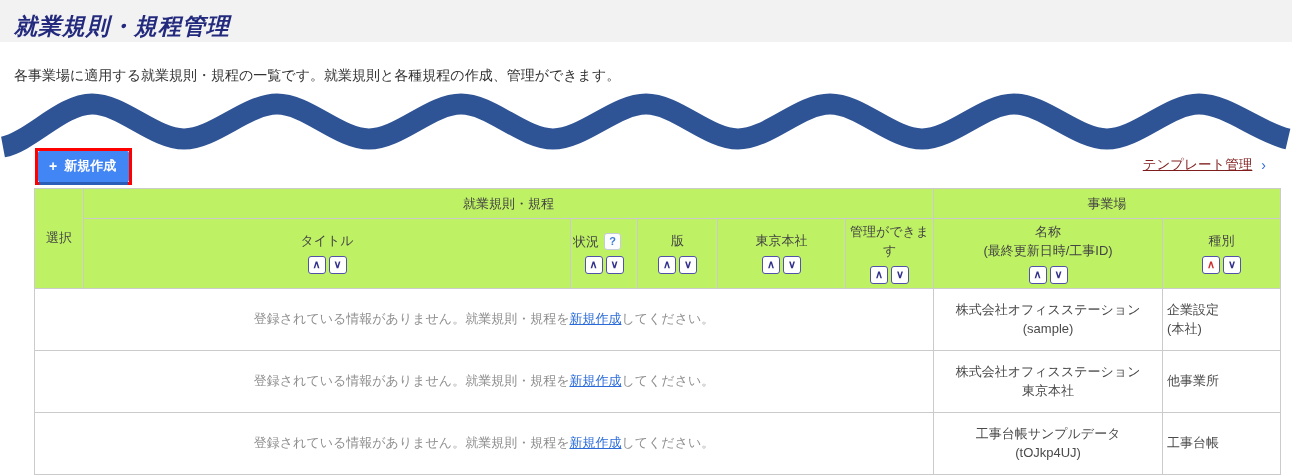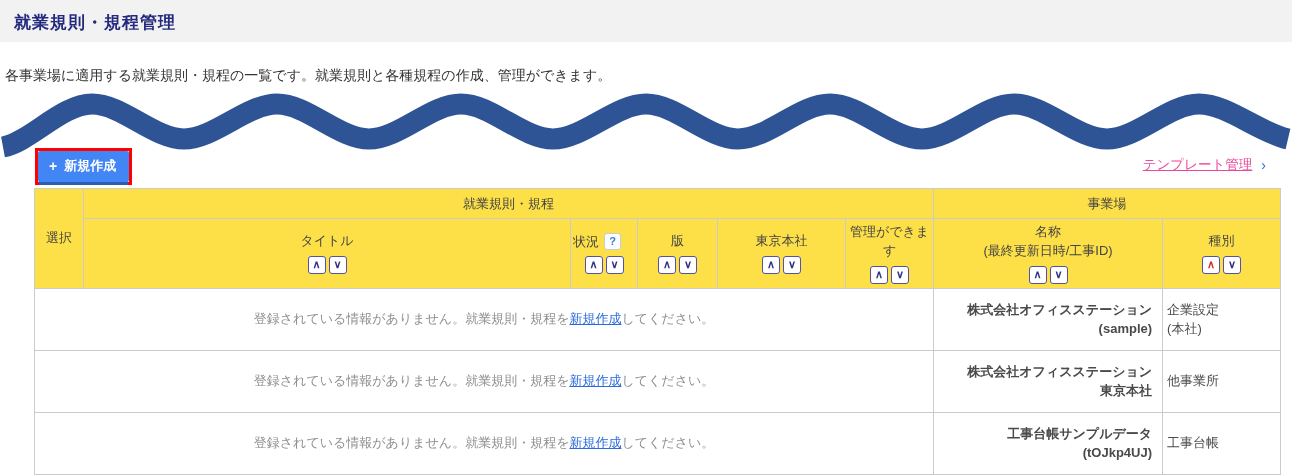--- a/index.html
+++ b/index.html
@@ -12,25 +12,25 @@
     font-family: "Liberation Sans", sans-serif;
     overflow: hidden;
   }
   
   .topbar {
     position: absolute; left:0; top:0; right:0; height:42px;
     background:#f2f2f2;
   }
   .page-title {
     position:absolute; left:14px; top:11px;
-    font-size:17px; font-weight:bold; color:#232a7d; letter-spacing:1px;
+    font-size:23px; font-weight:bold; color:#232a7d; letter-spacing:1px;font-style:italic;
   }
   
   .description {
-    position:absolute; left:5px; top:67px;
+    position:absolute; left:14px; top:67px;
     font-size:14px; color:#333;
   }
   
   .wave { position:absolute; left:0; top:84px; width:1292px; height:80px; }
   .wave path { stroke:#2F5496; stroke-width:21; fill:none; stroke-linejoin:round; }
   
   .annotation-box {
     position:absolute; left:35px; top:148px;
     border:3px solid #ff0000; display:inline-block;
   }
@@ -39,39 +39,39 @@
     background:#4285f4; color:#fff; font-weight:bold; font-size:13px;
     padding:6px 13px 7px 11px; border-radius:2px; cursor:pointer;
     box-shadow:0 4px 0 -1px #2a5cb8;
   }
   .create-button .plus { font-size:14px; font-weight:bold; }
   
   .template-link-row {
     position:absolute; right:26px; top:156px;
     display:flex; align-items:center; gap:9px;
   }
-  .template-link { color:#ec4899; font-size:13.5px; text-decoration:underline; cursor:pointer; }
+  .template-link { color:#7f1d1d; font-size:13.5px; text-decoration:underline; cursor:pointer; }
   .template-chevron { color:#2b6bd9; font-size:14px; line-height:1; }
   
   table.rules {
     position:absolute; left:34px; top:188px; width:1246px;
     border-collapse:collapse; table-layout:fixed;
     font-size:13px; color:#4a4a4a;
   }
   table.rules th, table.rules td { border:1px solid #cbcbcb; }
   table.rules thead th {
-    background:#fde047; font-weight:normal; color:#444;
+    background:#bef264; font-weight:normal; color:#444;
     text-align:center; vertical-align:middle; padding:4px 2px;
   }
   thead tr.group-row { height:30px; }
   thead tr.sub-row { height:65px;margin-top:31px; }
   tbody tr { height:62px; background:#fff; }
   td.message { text-align:center; color:#8f8f8f; }
   a.inline-link { color:#2b6bd9; text-decoration:underline; cursor:pointer; }
-  td.name { text-align:right; vertical-align:middle; padding:8px 10px; line-height:1.5;font-weight:bold; }
+  td.name { text-align:center; vertical-align:middle; padding:8px 10px; line-height:1.5; }
   td.name .code { display:block; }
   td.type { text-align:left; vertical-align:middle; line-height:1.5; padding:4px; }
   td.type .type-sub { display:block; }
   
   .sorts { display:flex; gap:3px; justify-content:center; margin-top:5px; }
   .sortbtn {
     display:inline-block; width:18px; height:18px;
     border:1px solid #5252a8; border-radius:3px; background:#fff;
     color:#32328c; font-size:11px; line-height:15px; text-align:center;
     font-weight:bold; cursor:pointer;

